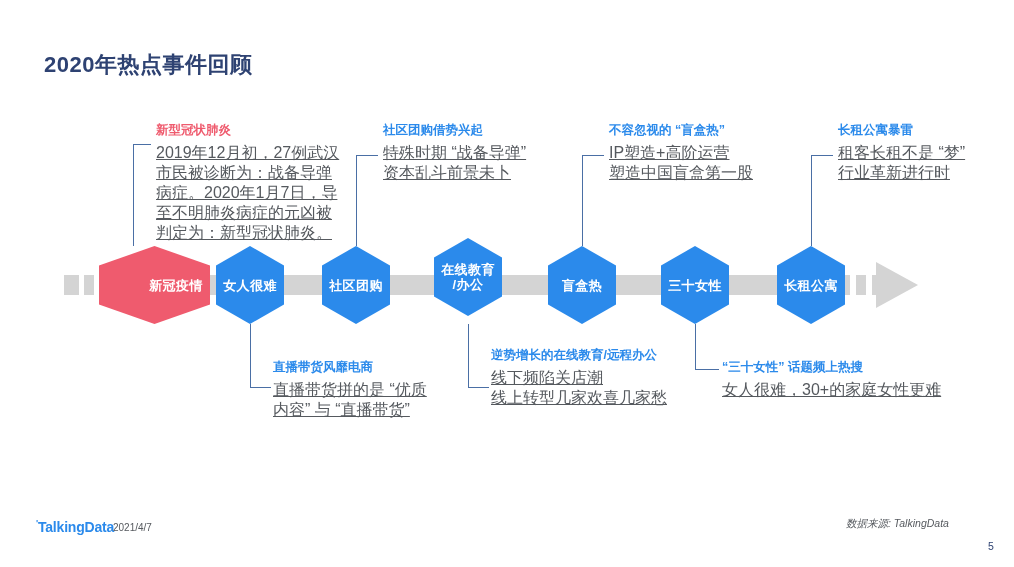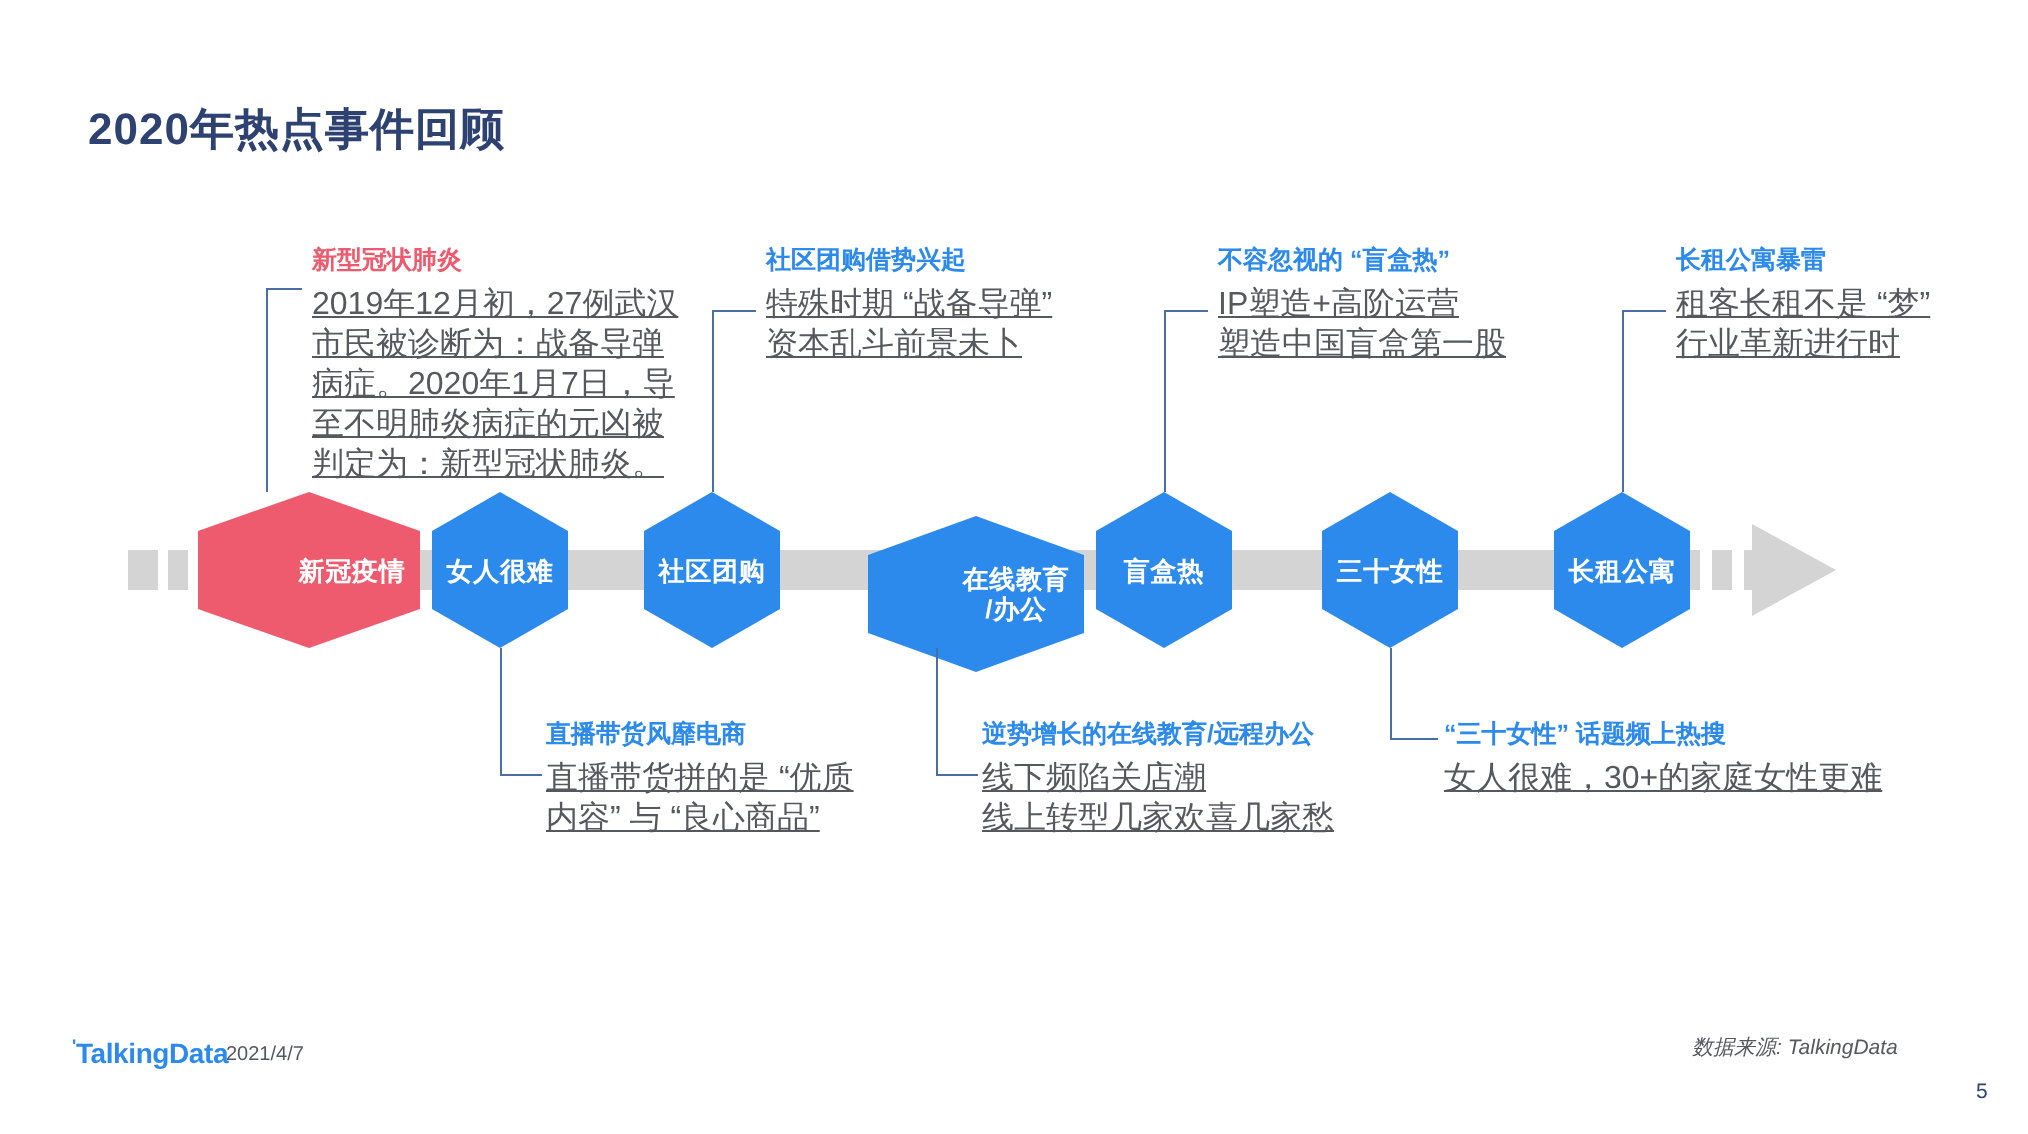--- a/index.html
+++ b/index.html
@@ -102,21 +102,21 @@
 
   <div class="hex red" style="left:99px;top:246px;padding-left:43px;">
     <span class="hex-label">新冠疫情</span>
   </div>
   <div class="hex blue" style="left:216px;top:246px;">
     <span class="hex-label">女人很难</span>
   </div>
   <div class="hex blue" style="left:322px;top:246px;">
     <span class="hex-label">社区团购</span>
   </div>
-  <div class="hex blue" style="left:434px;top:258px;padding-left:40px;">
+  <div class="hex blue" style="left:434px;top:238px;">
     <span class="hex-label">在线教育
 /办公</span>
   </div>
   <div class="hex blue" style="left:548px;top:246px;">
     <span class="hex-label">盲盒热</span>
   </div>
   <div class="hex blue" style="left:661px;top:246px;">
     <span class="hex-label">三十女性</span>
   </div>
   <div class="hex blue" style="left:777px;top:246px;">
@@ -181,24 +181,24 @@
 
   <div class="note" style="left:838px;top:121px;">
     <div class="note-title blue">长租公寓暴雷</div>
     <div class="note-line">租客长租不是 “梦”</div>
     <div class="note-line">行业革新进行时</div>
   </div>
 
   <div class="note" style="left:273px;top:358px;">
     <div class="note-title blue">直播带货风靡电商</div>
     <div class="note-line">直播带货拼的是 “优质</div>
-    <div class="note-line">内容” 与 “良心商品”</div>
-  </div>
-
-  <div class="note" style="left:491px;top:358px;">
+    <div class="note-line">内容” 与 “直播带货”</div>
+  </div>
+
+  <div class="note" style="left:491px;top:346px;">
     <div class="note-title blue">逆势增长的在线教育/远程办公</div>
     <div class="note-line">线下频陷关店潮</div>
     <div class="note-line">线上转型几家欢喜几家愁</div>
   </div>
 
   <div class="note" style="left:722px;top:358px;">
     <div class="note-title blue">“三十女性” 话题频上热搜</div>
     <div class="note-line">女人很难，30+的家庭女性更难</div>
   </div>
 

